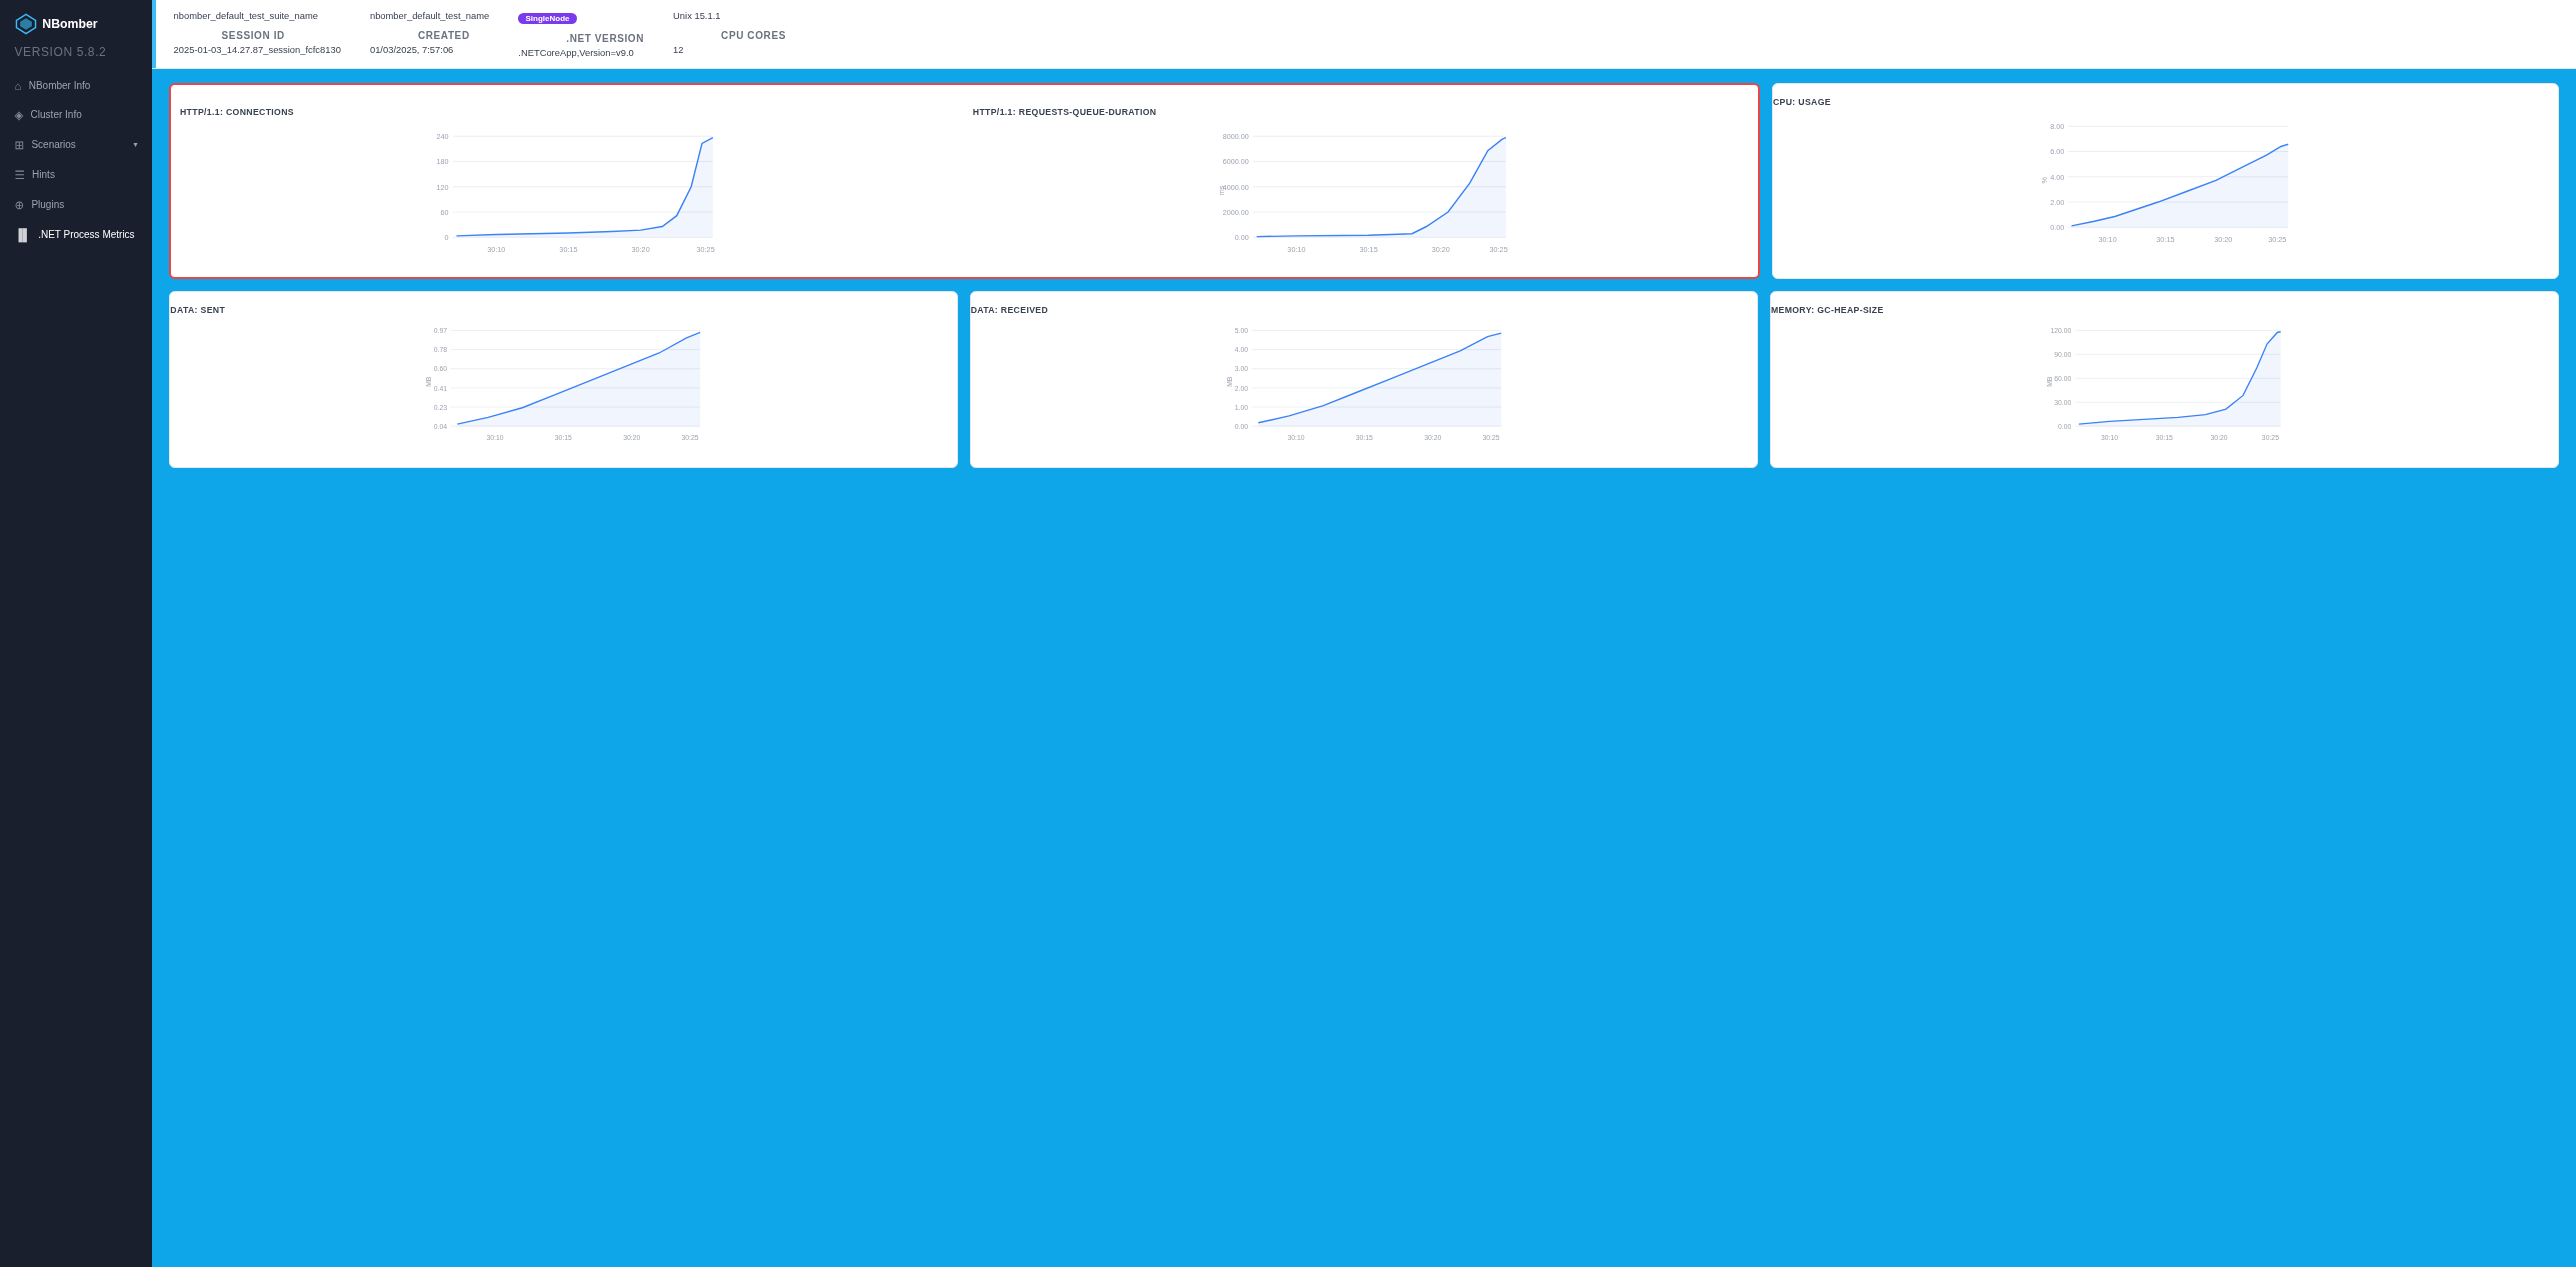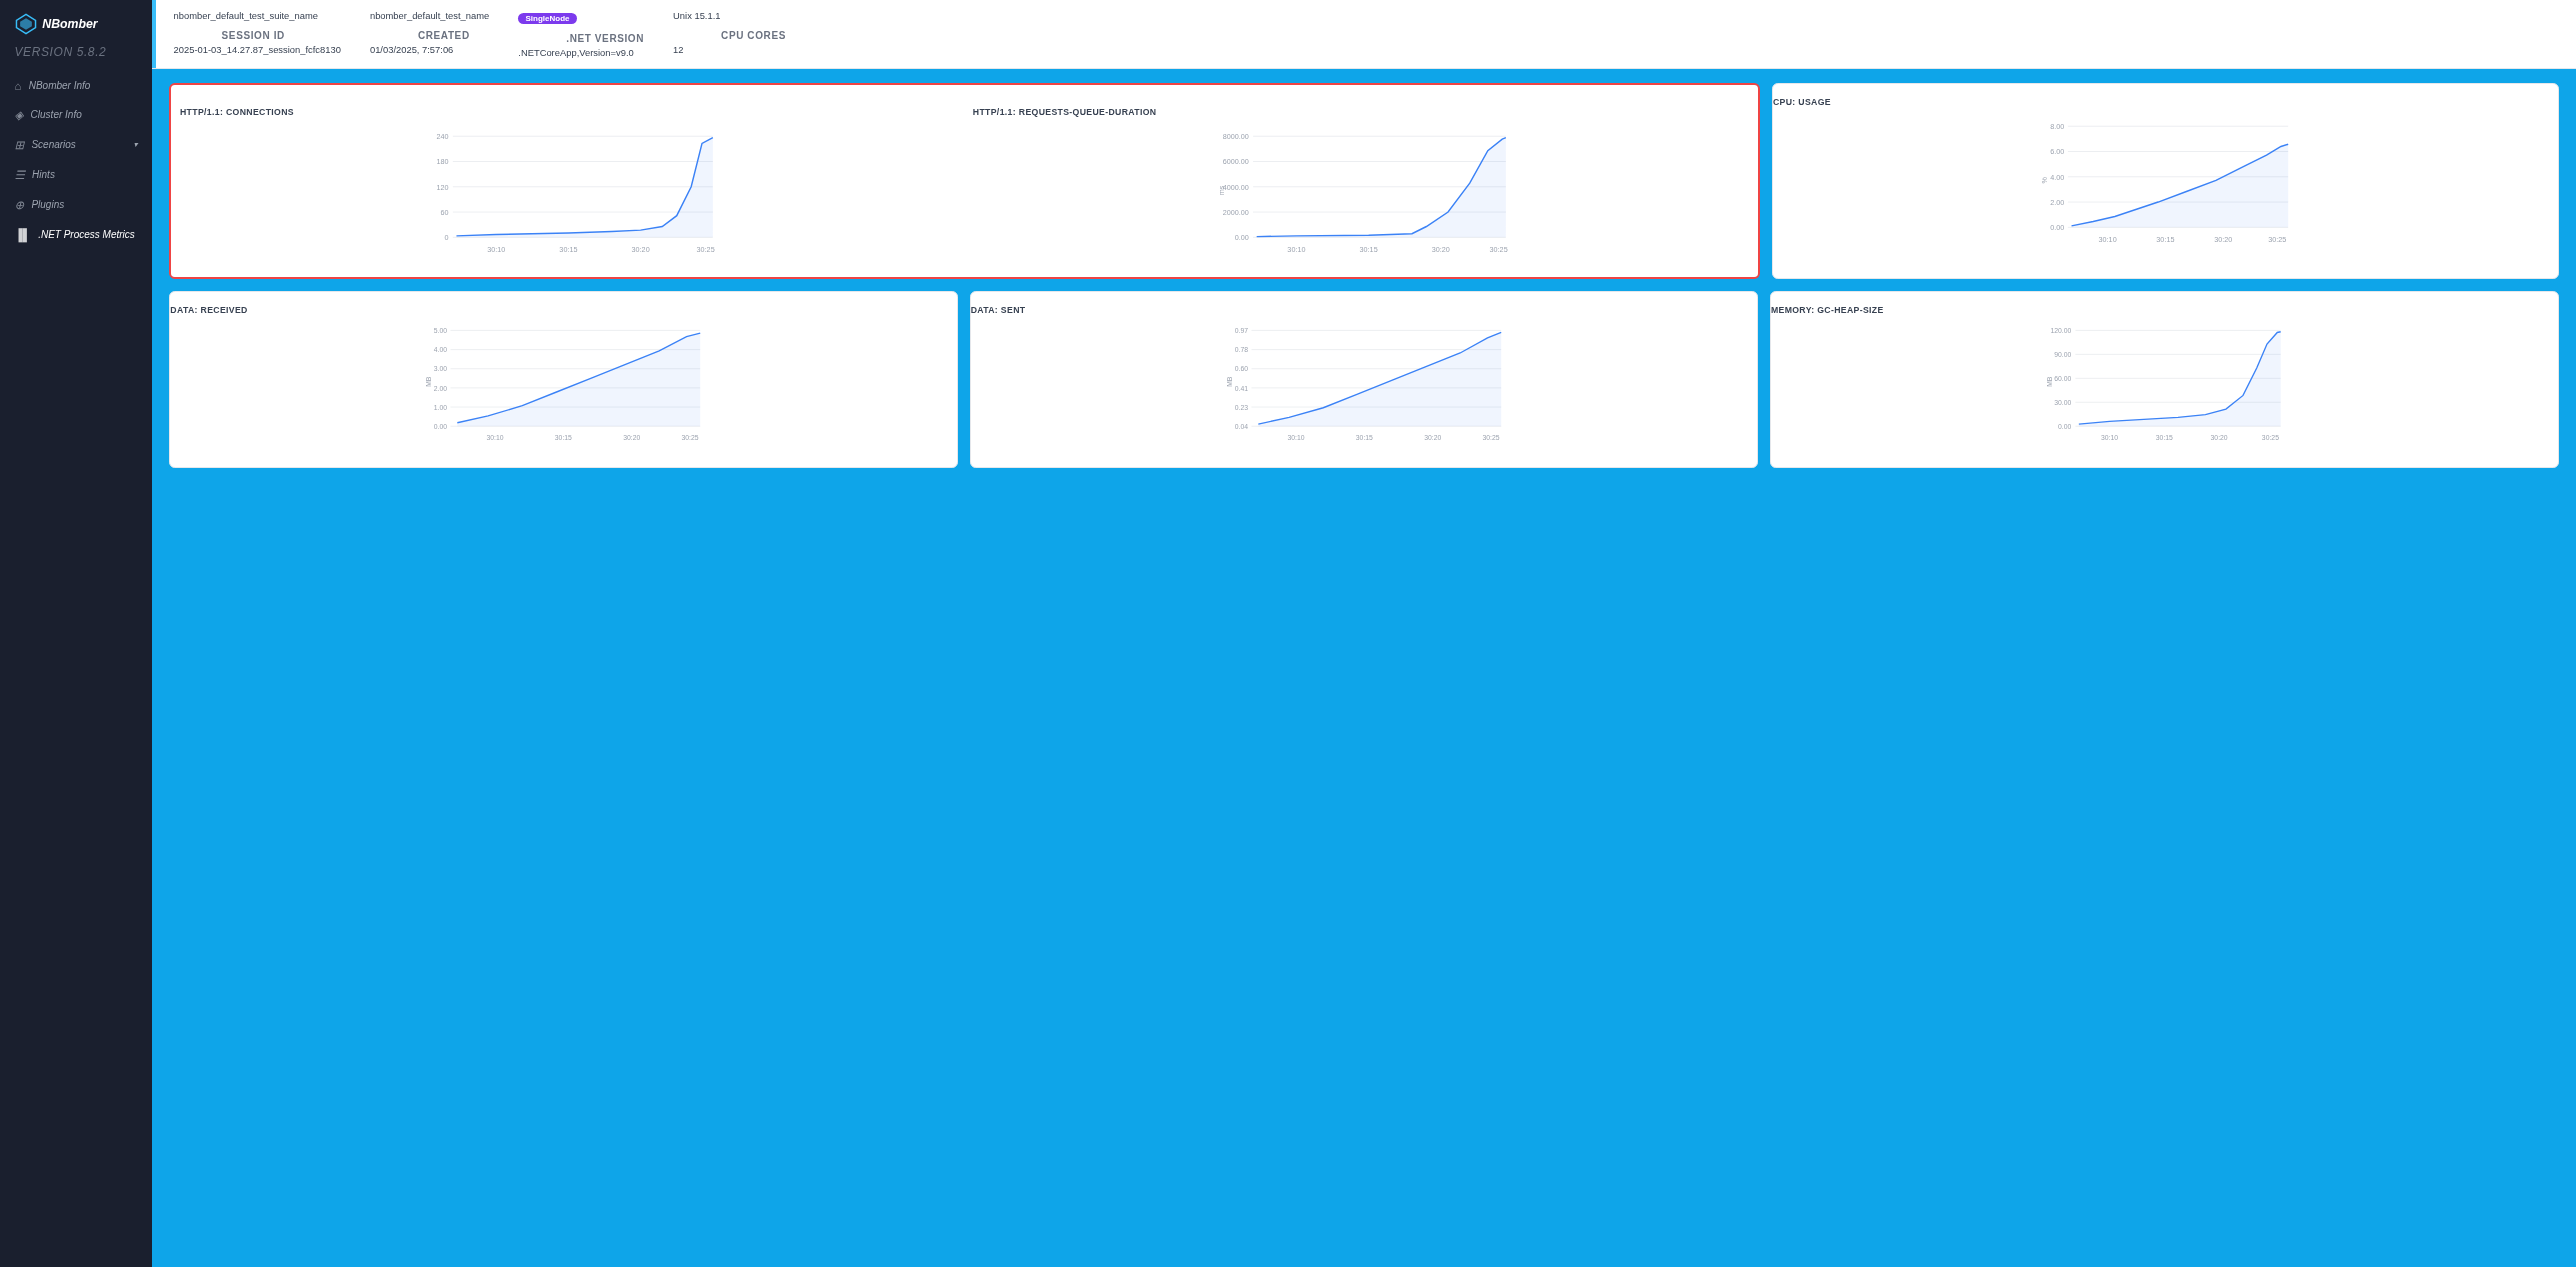--- a/index.html
+++ b/index.html
@@ -9,21 +9,20 @@
     .sidebar {
       width: 152px;
       background: #1a1f2e;
       color: #fff;
       display: flex;
       flex-direction: column;
       padding: 0;
       flex-shrink: 0;
       height: 100vh;
       overflow-y: auto;
-      font-style: italic;
     }
     .sidebar-logo {
       display: flex;
       align-items: center;
       gap: 5.8px;
       padding: 13px 14.5px 7.2px;
     }
     .logo-icon {
       width: 22px;
       height: 22px;
@@ -338,20 +337,47 @@
             <text class="x-label" x="260" y="170" text-anchor="middle">30:20</text>
             <text class="x-label" x="335" y="170" text-anchor="middle">30:25</text>
             <path class="chart-area" d="M50,148 L80,142 L110,135 L140,125 L170,115 L210,100 L250,85 L290,65 L320,50 L340,38 L350,35 L350,150 L50,150 Z"></path>
             <path class="chart-line" d="M50,148 L80,142 L110,135 L140,125 L170,115 L210,100 L250,85 L290,65 L320,50 L340,38 L350,35"></path>
           </svg>
         </div>
       </div>
     </div>
 
     <div style="display:flex; gap:11.6px;">
+
+      <div class="chart-card" style="flex:1;">
+        <div class="chart-title">DATA: SENT</div>
+        <div class="chart-container">
+          <svg class="chart-svg" viewBox="0 0 420 190">
+            <line class="grid-line" x1="45" y1="5" x2="410" y2="5"></line>
+            <line class="grid-line" x1="45" y1="33" x2="410" y2="33"></line>
+            <line class="grid-line" x1="45" y1="61" x2="410" y2="61"></line>
+            <line class="grid-line" x1="45" y1="89" x2="410" y2="89"></line>
+            <line class="grid-line" x1="45" y1="117" x2="410" y2="117"></line>
+            <line class="grid-line" x1="45" y1="145" x2="410" y2="145"></line>
+            <text class="y-label" x="40" y="9" text-anchor="end">0.97</text>
+            <text class="y-label" x="40" y="37" text-anchor="end">0.78</text>
+            <text class="y-label" x="40" y="65" text-anchor="end">0.60</text>
+            <text class="y-label" x="40" y="93" text-anchor="end">0.41</text>
+            <text class="y-label" x="40" y="121" text-anchor="end">0.23</text>
+            <text class="y-label" x="40" y="149" text-anchor="end">0.04</text>
+            <text class="axis-unit" x="16" y="80" text-anchor="middle" transform="rotate(-90,16,80)">MB</text>
+            <text class="x-label" x="110" y="165" text-anchor="middle">30:10</text>
+            <text class="x-label" x="210" y="165" text-anchor="middle">30:15</text>
+            <text class="x-label" x="310" y="165" text-anchor="middle">30:20</text>
+            <text class="x-label" x="395" y="165" text-anchor="middle">30:25</text>
+            <path class="chart-area" d="M55,142 L100,132 L150,118 L200,98 L250,78 L300,58 L350,38 L390,16 L410,8 L410,145 L55,145 Z"></path>
+            <path class="chart-line" d="M55,142 L100,132 L150,118 L200,98 L250,78 L300,58 L350,38 L390,16 L410,8"></path>
+          </svg>
+        </div>
+      </div>
 
       <div class="chart-card" style="flex:1;">
         <div class="chart-title">DATA: RECEIVED</div>
         <div class="chart-container">
           <svg class="chart-svg" viewBox="0 0 420 190">
             <line class="grid-line" x1="45" y1="5" x2="410" y2="5"></line>
             <line class="grid-line" x1="45" y1="33" x2="410" y2="33"></line>
             <line class="grid-line" x1="45" y1="61" x2="410" y2="61"></line>
             <line class="grid-line" x1="45" y1="89" x2="410" y2="89"></line>
             <line class="grid-line" x1="45" y1="117" x2="410" y2="117"></line>
@@ -367,47 +393,20 @@
             <text class="x-label" x="210" y="165" text-anchor="middle">30:15</text>
             <text class="x-label" x="310" y="165" text-anchor="middle">30:20</text>
             <text class="x-label" x="395" y="165" text-anchor="middle">30:25</text>
             <path class="chart-area" d="M55,140 L100,130 L150,115 L200,95 L250,75 L300,55 L350,35 L390,14 L410,9 L410,145 L55,145 Z"></path>
             <path class="chart-line" d="M55,140 L100,130 L150,115 L200,95 L250,75 L300,55 L350,35 L390,14 L410,9"></path>
           </svg>
         </div>
       </div>
 
       <div class="chart-card" style="flex:1;">
-        <div class="chart-title">DATA: SENT</div>
-        <div class="chart-container">
-          <svg class="chart-svg" viewBox="0 0 420 190">
-            <line class="grid-line" x1="45" y1="5" x2="410" y2="5"></line>
-            <line class="grid-line" x1="45" y1="33" x2="410" y2="33"></line>
-            <line class="grid-line" x1="45" y1="61" x2="410" y2="61"></line>
-            <line class="grid-line" x1="45" y1="89" x2="410" y2="89"></line>
-            <line class="grid-line" x1="45" y1="117" x2="410" y2="117"></line>
-            <line class="grid-line" x1="45" y1="145" x2="410" y2="145"></line>
-            <text class="y-label" x="40" y="9" text-anchor="end">0.97</text>
-            <text class="y-label" x="40" y="37" text-anchor="end">0.78</text>
-            <text class="y-label" x="40" y="65" text-anchor="end">0.60</text>
-            <text class="y-label" x="40" y="93" text-anchor="end">0.41</text>
-            <text class="y-label" x="40" y="121" text-anchor="end">0.23</text>
-            <text class="y-label" x="40" y="149" text-anchor="end">0.04</text>
-            <text class="axis-unit" x="16" y="80" text-anchor="middle" transform="rotate(-90,16,80)">MB</text>
-            <text class="x-label" x="110" y="165" text-anchor="middle">30:10</text>
-            <text class="x-label" x="210" y="165" text-anchor="middle">30:15</text>
-            <text class="x-label" x="310" y="165" text-anchor="middle">30:20</text>
-            <text class="x-label" x="395" y="165" text-anchor="middle">30:25</text>
-            <path class="chart-area" d="M55,142 L100,132 L150,118 L200,98 L250,78 L300,58 L350,38 L390,16 L410,8 L410,145 L55,145 Z"></path>
-            <path class="chart-line" d="M55,142 L100,132 L150,118 L200,98 L250,78 L300,58 L350,38 L390,16 L410,8"></path>
-          </svg>
-        </div>
-      </div>
-
-      <div class="chart-card" style="flex:1;">
         <div class="chart-title">MEMORY: GC-HEAP-SIZE</div>
         <div class="chart-container">
           <svg class="chart-svg" viewBox="0 0 360 190">
             <line class="grid-line" x1="50" y1="5" x2="350" y2="5"></line>
             <line class="grid-line" x1="50" y1="40" x2="350" y2="40"></line>
             <line class="grid-line" x1="50" y1="75" x2="350" y2="75"></line>
             <line class="grid-line" x1="50" y1="110" x2="350" y2="110"></line>
             <line class="grid-line" x1="50" y1="145" x2="350" y2="145"></line>
             <text class="y-label" x="44" y="9" text-anchor="end">120.00</text>
             <text class="y-label" x="44" y="44" text-anchor="end">90.00</text>

